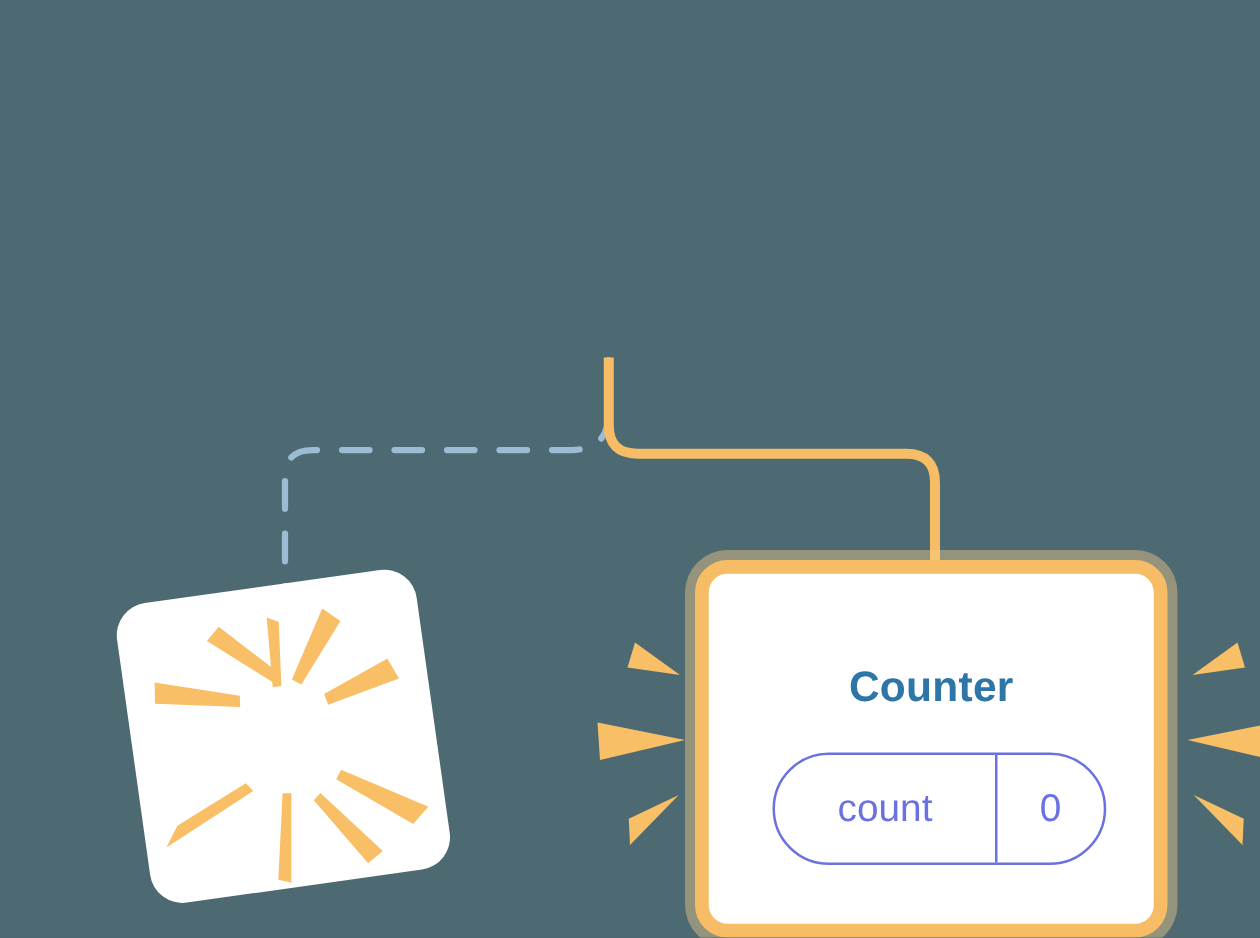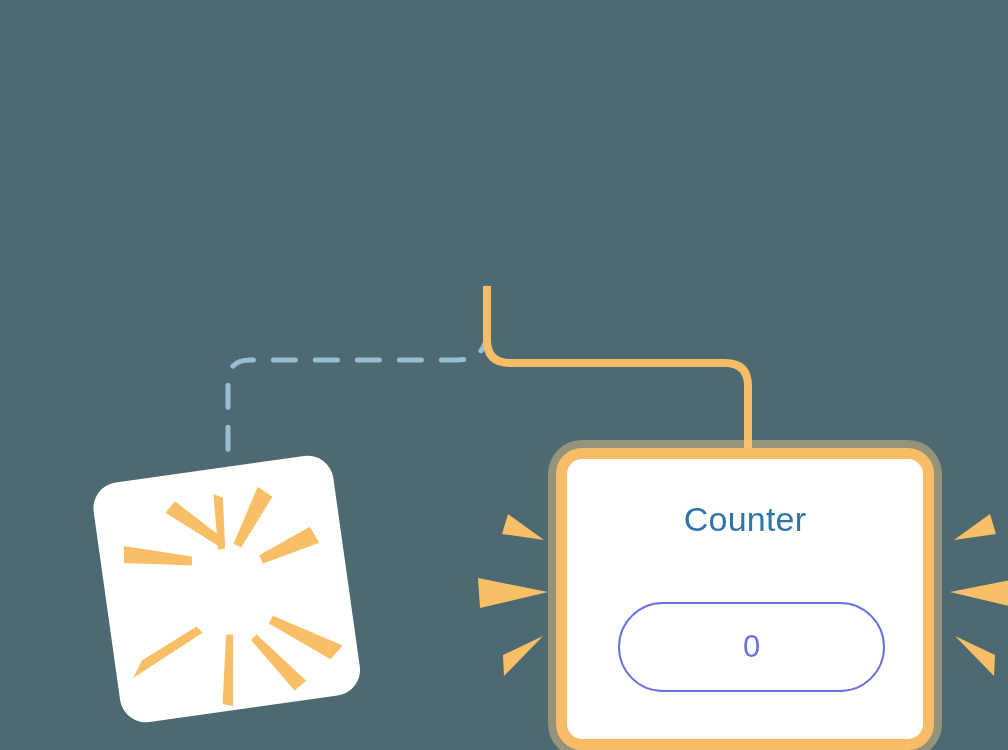--- a/index.html
+++ b/index.html
@@ -115,22 +115,23 @@
     width: 378px;
     height: 302px;
     background: #ffffff;
     border: 11px solid #f7bd66;
     border-radius: 26px;
     box-sizing: border-box;
     box-shadow: 0 0 0 8px rgba(250, 204, 135, 0.42);
     z-index: 5;
   }
   .card-counter .card-title {
-    padding-top: 41px;
+    padding-top: 72px;
     font-size: 34px;
+    font-weight: bold;
   }
 
   .pill-plain {
     position: absolute;
     left: 51px;
     top: 143px;
     width: 267px;
     height: 90px;
     border: 2px solid #6b72e0;
     border-radius: 45px;
@@ -225,17 +226,18 @@
       <path d="M50 18 L14 44 L56 38 Z"></path>
       <path d="M80 82 L10 96 L78 112 Z"></path>
       <path d="M55 159 L15 140 L54 180 Z"></path>
     </g>
   </svg>
 
   <div class="card-counter">
     <h2 class="card-title">Counter</h2>
 
     <div class="pill-plain">
+      <div class="pill-key">count</div>
       <div class="pill-val">0</div>
     </div>
   </div>
 
 </div>
 
 </body></html>

